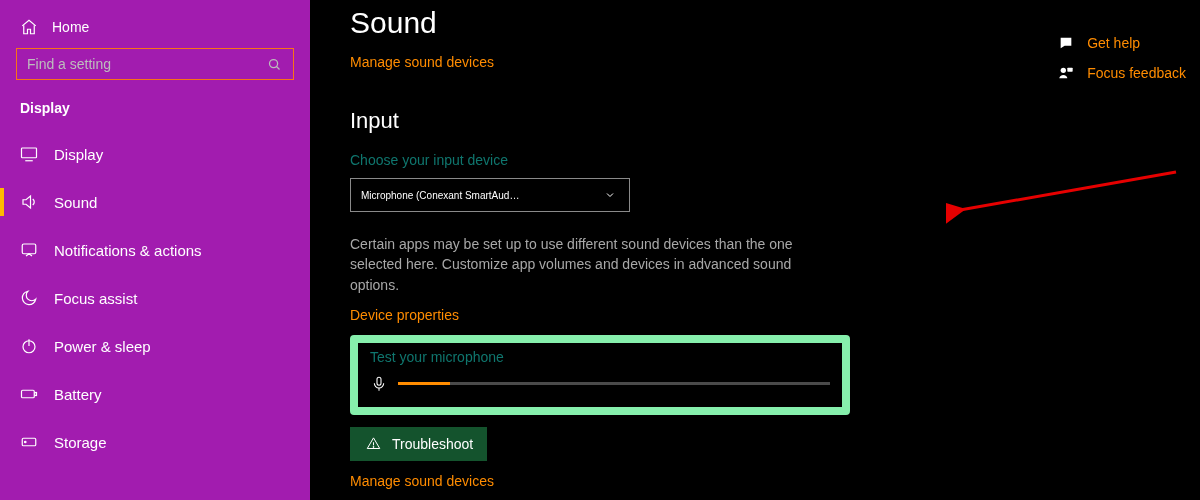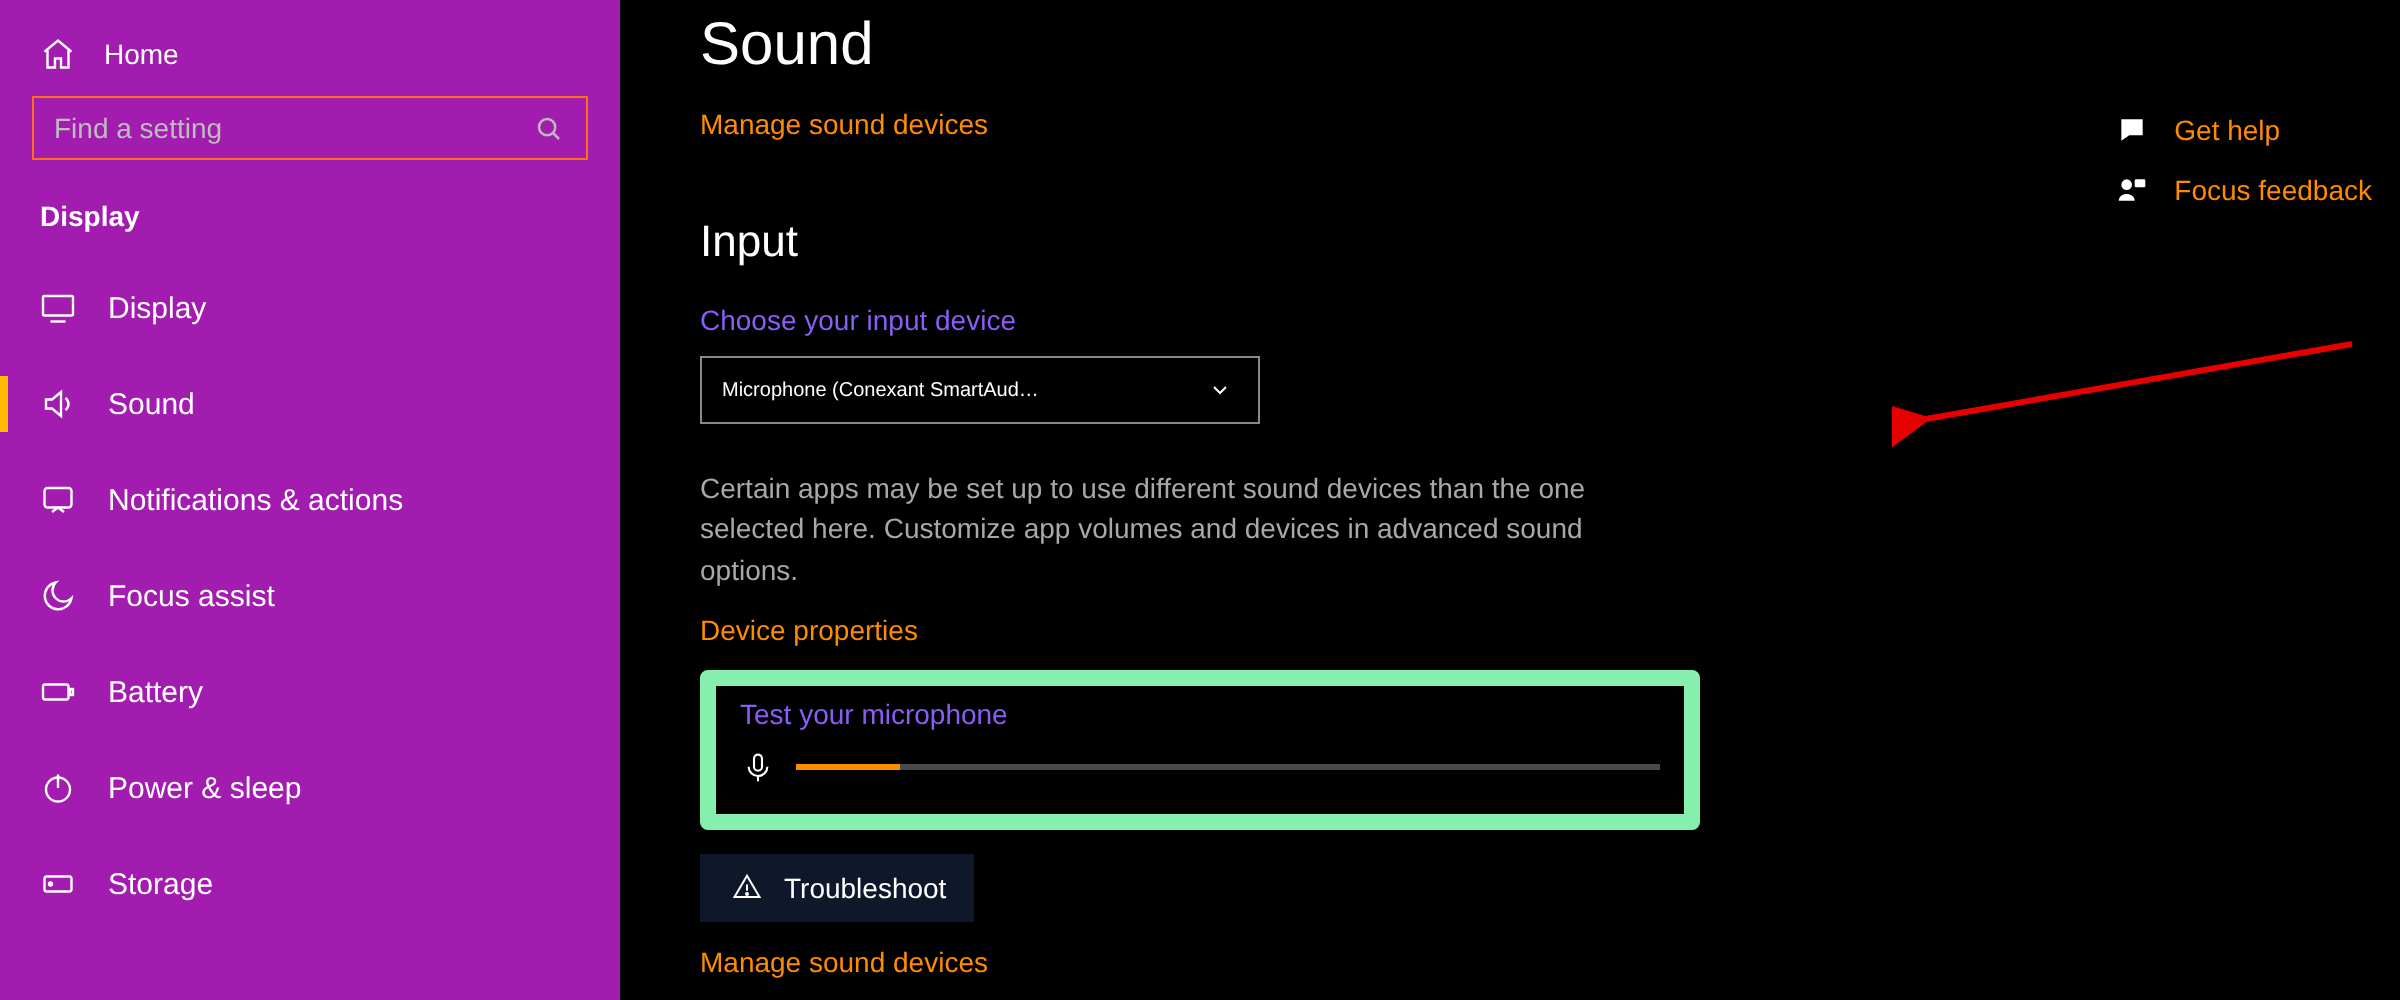--- a/index.html
+++ b/index.html
@@ -30,41 +30,41 @@
   }
   .nav-item .lbl { font-size:15px; }
   .ico { width:18px; height:18px; display:flex; align-items:center; justify-content:center; flex-shrink:0; }
   .ico svg { display:block; }
 
   
   .main { flex:1; background:#000; padding: 6px 40px 0 40px; position:relative; overflow:hidden;}
   h1.title { font-weight:400; font-size:30px; margin-bottom:14px; }
   .link { color:#ff8c00; font-size:14px; cursor:pointer; display:inline-block; }
   h2.section { font-weight:400; font-size:22px; margin-top:38px; margin-bottom:18px;}
-  .sub { font-size:14px; color:#8b5cf6; margin-bottom:10px;}
+  .sub { font-size:14px; color:#0f766e; margin-bottom:10px;}
   .select {
     width:280px; height:34px; border:1px solid #8a8a8a; background:#000;
     display:flex; align-items:center; justify-content:space-between;
     padding:0 10px; cursor:pointer; font-size:10px;
   }
   .select .sel-text { white-space:nowrap; overflow:hidden; text-overflow:ellipsis; max-width:230px;}
   .desc { color:#a8a8a8; font-size:14px; max-width:450px; line-height:1.45; margin-top:22px;}
   .redbox { border:8px solid #86efac; padding:6px 12px 14px 12px; margin-top:12px; width:500px; border-radius:4px;}
   .mic-row { display:flex; align-items:center; gap:10px; margin-top:10px;}
   .mic-bar { flex:1; height:3px; background:#4a4a4a; position:relative; }
   .mic-fill { position:absolute; left:0; top:0; bottom:0; width:12%; background:#ff8c00;}
   .btn {
     display:inline-flex; align-items:center; gap:10px;
-    background:#0f172a; color:#fff; border:none; height:34px; padding:0 14px;
+    background:#14532d; color:#fff; border:none; height:34px; padding:0 14px;
     font-size:14px; cursor:pointer; margin-top:12px;
   }
   .link2 { color:#ff8c00; font-size:14px; cursor:pointer; margin-top:12px; display:inline-block;}
 
   
-  .rlinks { position:absolute; right:14px; top:56px; font-size:14px; }
+  .rlinks { position:absolute; right:14px; top:34px; font-size:14px; }
   .rlink { display:flex; align-items:center; gap:12px; color:#ff8c00; margin-bottom:12px; cursor:pointer; white-space:nowrap; }
 
   
   .arrow-svg { position:absolute; left:636px; top:166px; pointer-events:none; }
 </style>
 </head>
 <body>
 
 <div class="sidebar">
   <div class="home-row">
@@ -126,35 +126,35 @@
       <svg width="18" height="18" viewBox="0 0 24 24" fill="none" stroke="#fff" stroke-width="1.6">
           <path d="M21 13.5A9 9 0 1 1 10.5 3a7 7 0 0 0 10.5 10.5z"></path>
         </svg>
     </span>
     <span class="lbl">Focus assist</span>
   </div>
 
   <div class="nav-item">
     <span class="ico">
       <svg width="18" height="18" viewBox="0 0 24 24" fill="none" stroke="#fff" stroke-width="1.6">
+          <circle cx="12" cy="13" r="8"></circle>
+          <line x1="12" y1="3" x2="12" y2="12"></line>
+        </svg>
+    </span>
+    <span class="lbl">Power &amp; sleep</span>
+  </div>
+
+  <div class="nav-item">
+    <span class="ico">
+      <svg width="18" height="18" viewBox="0 0 24 24" fill="none" stroke="#fff" stroke-width="1.6">
           <rect x="2" y="7" width="17" height="10" rx="1.5"></rect>
           <rect x="20" y="10" width="2" height="4"></rect>
         </svg>
     </span>
     <span class="lbl">Battery</span>
-  </div>
-
-  <div class="nav-item">
-    <span class="ico">
-      <svg width="18" height="18" viewBox="0 0 24 24" fill="none" stroke="#fff" stroke-width="1.6">
-          <circle cx="12" cy="13" r="8"></circle>
-          <line x1="12" y1="3" x2="12" y2="12"></line>
-        </svg>
-    </span>
-    <span class="lbl">Power &amp; sleep</span>
   </div>
 
   <div class="nav-item">
     <span class="ico">
       <svg width="18" height="18" viewBox="0 0 24 24" fill="none" stroke="#fff" stroke-width="1.6">
           <rect x="3" y="7" width="18" height="10" rx="1.5"></rect>
           <circle cx="7" cy="12" r="1" fill="#fff"></circle>
         </svg>
     </span>
     <span class="lbl">Storage</span>

